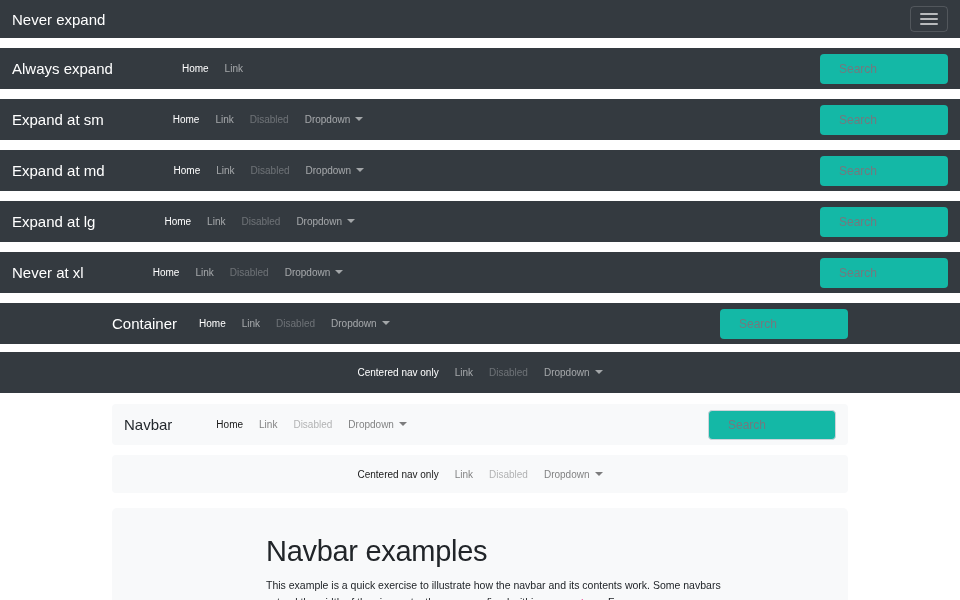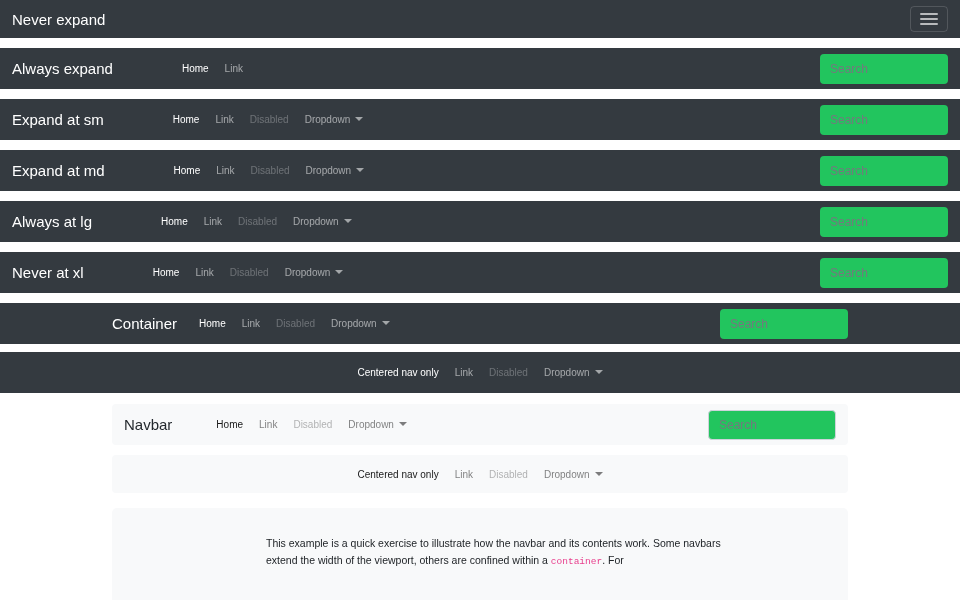--- a/index.html
+++ b/index.html
@@ -27,21 +27,21 @@
   .dark .lk          { color:rgba(255,255,255,0.55); }
   .dark .lk-disabled { color:rgba(255,255,255,0.28); cursor:default; }
   .light .lk-active   { color:rgba(0,0,0,0.9); font-weight:500; }
   .light .lk          { color:rgba(0,0,0,0.5); }
   .light .lk-disabled { color:rgba(0,0,0,0.3); cursor:default; }
 
   .caret { display:inline-block; margin-left:5px; vertical-align:2px;
            border-top:4px solid; border-right:4px solid transparent; border-left:4px solid transparent; }
 
   .search { margin-left:auto; width:128px; height:30px; border:none; border-radius:4px;
-            background:#22c55e; font-size:12px; padding:0 10px; color:#495057; outline:none;
+            background:#14b8a6; font-size:12px; padding:0 19px; color:#495057; outline:none;
             font-family:"Liberation Sans", sans-serif; }
   .search::placeholder { color:#74797e; }
   .light .search { border:1px solid #ced4da; }
 
   .centered { justify-content:center; }
 
   
   .toggler { margin-left:auto; width:38px; height:26px; background:transparent;
              border:1px solid rgba(255,255,255,0.15); border-radius:4px; cursor:pointer;
              display:flex; align-items:center; justify-content:center; padding:0; }
@@ -103,21 +103,21 @@
   <ul class="links">
     <li class="lk-active">Home</li>
     <li class="lk">Link</li>
     <li class="lk-disabled">Disabled</li>
     <li class="lk"><span>Dropdown</span><span class="caret"></span></li>
   </ul>
   <input class="search" placeholder="Search" style="">
 </nav>
 
 <nav class="nb dark">
-  <span class="brand">Always at lg</span>
+  <span class="brand">Expand at lg</span>
   <ul class="links">
     <li class="lk-active">Home</li>
     <li class="lk">Link</li>
     <li class="lk-disabled">Disabled</li>
     <li class="lk"><span>Dropdown</span><span class="caret"></span></li>
   </ul>
   <input class="search" placeholder="Search" style="">
 </nav>
 
 <nav class="nb dark">
@@ -169,16 +169,17 @@
   <nav class="nb light centered nb-centered">
     <ul class="links">
       <li class="lk-active">Centered nav only</li>
       <li class="lk">Link</li>
       <li class="lk-disabled">Disabled</li>
       <li class="lk"><span>Dropdown</span><span class="caret"></span></li>
     </ul>
   </nav>
 
   <div class="jumbotron">
+    <h1>Navbar examples</h1>
     <p><span>This example is a quick exercise to illustrate how the navbar and its contents work. Some navbars extend the width of the viewport, others are confined within a </span><code>container</code><span>. For</span></p>
   </div>
 
 </div>
 
 </body></html>

